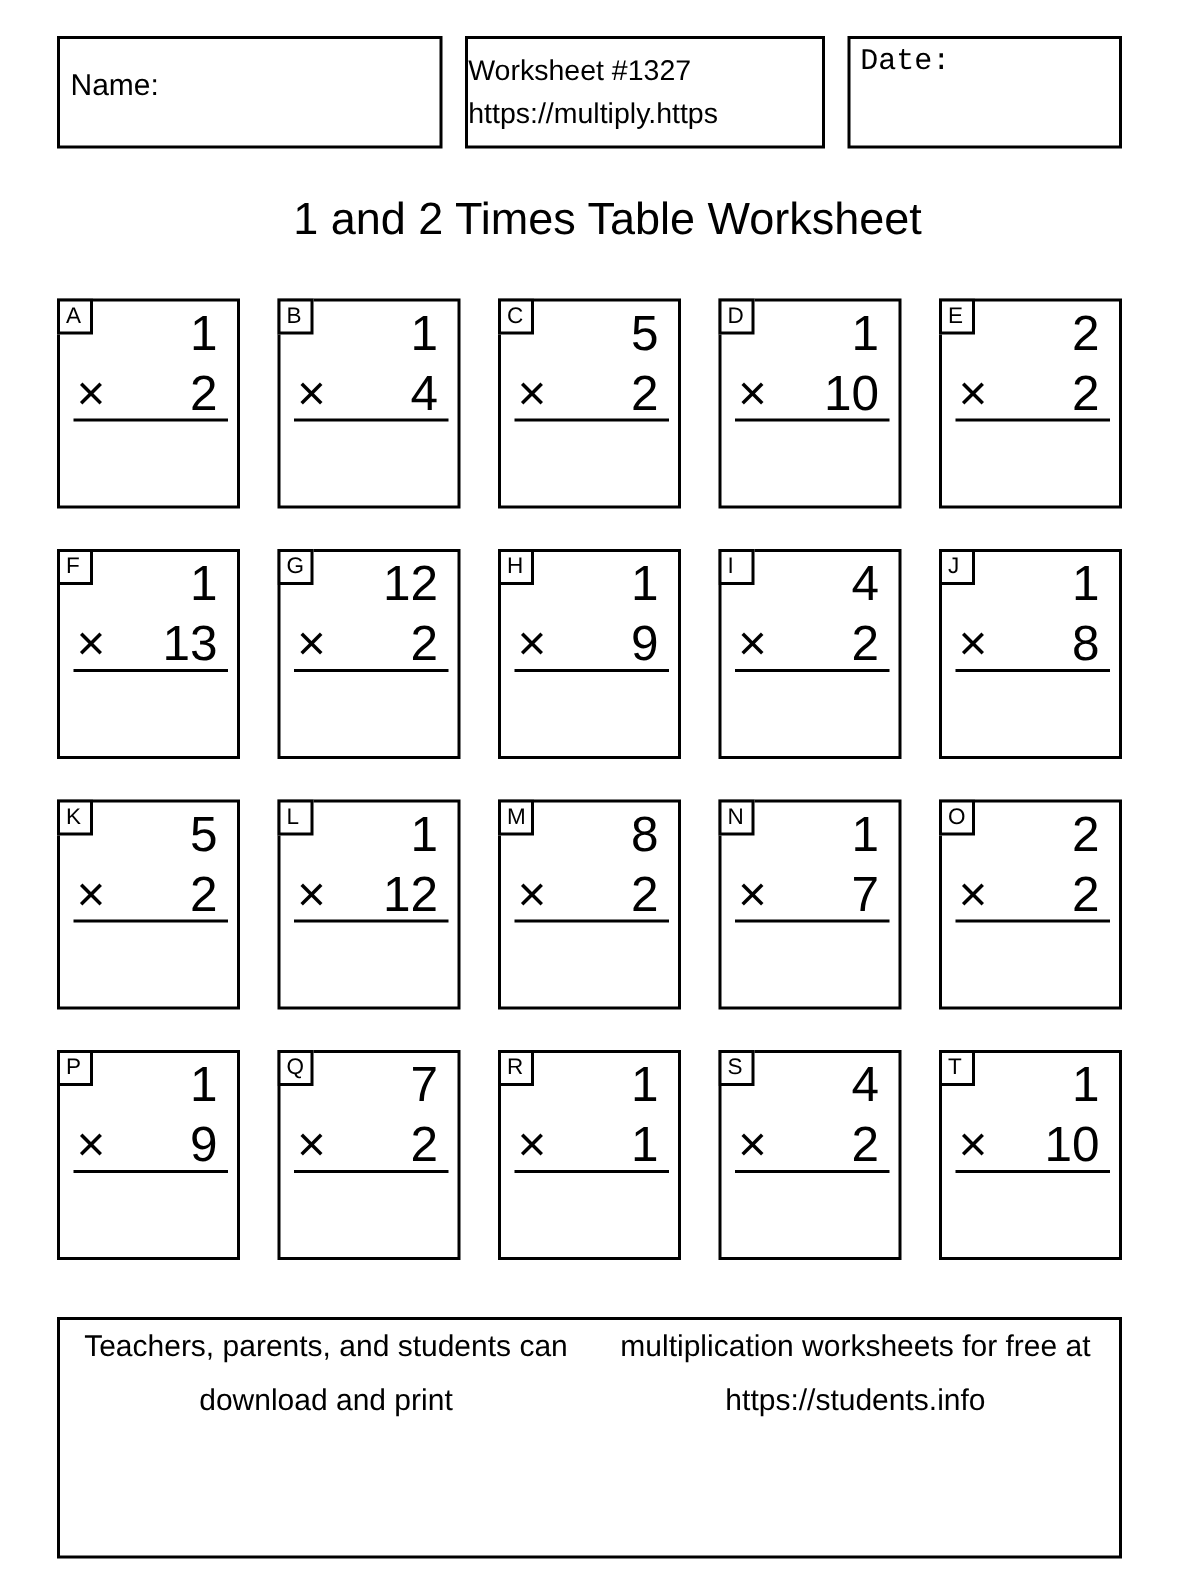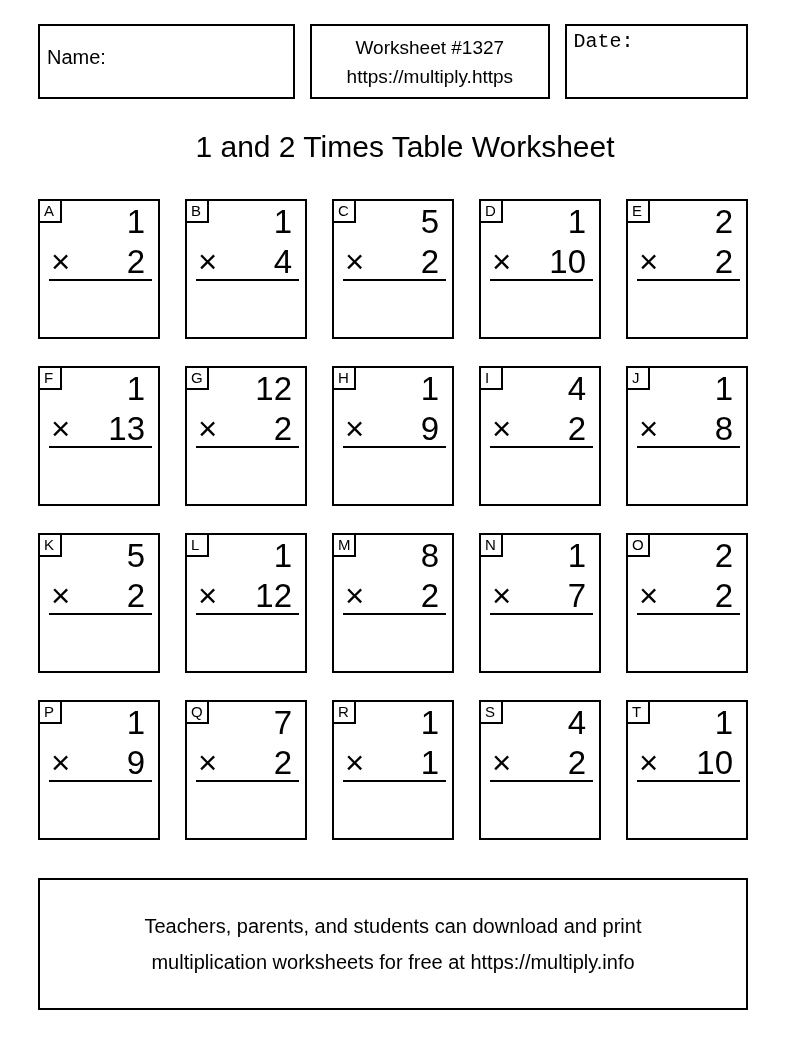--- a/index.html
+++ b/index.html
@@ -13,21 +13,21 @@
   }
   .page { position: absolute; inset: 0; background: #ffffff; }
 
   
   .header { position: absolute; top: 24px; left: 38px; width: 710px; display: flex; }
   .hbox { border: 2px solid #000; height: 75px; background: #fff; }
   .name-box { width: 268px; padding: 20px 7px; font-size: 20px; }
   .ws-box {
     width: 250px; margin-left: 15px;
     display: flex; flex-direction: column; justify-content: center;
-    text-align: center; font-size: 19px; line-height: 29px;
+    text-align: left; font-size: 19px; line-height: 29px;
   }
   .date-box { width: 191px; margin-left: 15px; padding: 4px 7px; font-size: 20px; font-family: Liberation Mono, monospace; }
 
   
   .title {
     position: absolute; top: 130px; left: 0; width: 786px;
     text-align: center; font-size: 30px; font-weight: 400; margin-left: 12px;
   }
 
   
@@ -57,23 +57,23 @@
     position: absolute; left: 11px; top: 44px;
     font-size: 33px; line-height: 33px;
   }
   .answer-line {
     position: absolute; left: 9px; right: 6px; top: 78px;
     border-top: 2px solid #000;
   }
 
   
   .footer {
-    position: absolute; top: 878px; left: 38px; width: 710px; height: 132px;
+    position: absolute; top: 878px; left: 38px; width: 710px; height: 161px;
     border: 2px solid #000; background: #fff;
-    display: flex; flex-direction: column; justify-content: center;
+    display: flex; justify-content: center;
     text-align: center; font-size: 20px; line-height: 36px;
   }
 </style>
 </head>
 <body>
 
 <div class="page">
 
   <div class="header">
     <div class="hbox name-box">
@@ -287,16 +287,16 @@
       </div>
       <div class="num top">1</div>
       <div class="sign">×</div>
       <div class="num bottom">10</div>
       <div class="answer-line"></div>
     </div>
   </div>
 
   <div class="footer">
     <div>Teachers, parents, and students can download and print</div>
-    <div>multiplication worksheets for free at https://multiply.info</div>
+    <div>multiplication worksheets for free at https://students.info</div>
   </div>
 
 </div>
 
 </body></html>

